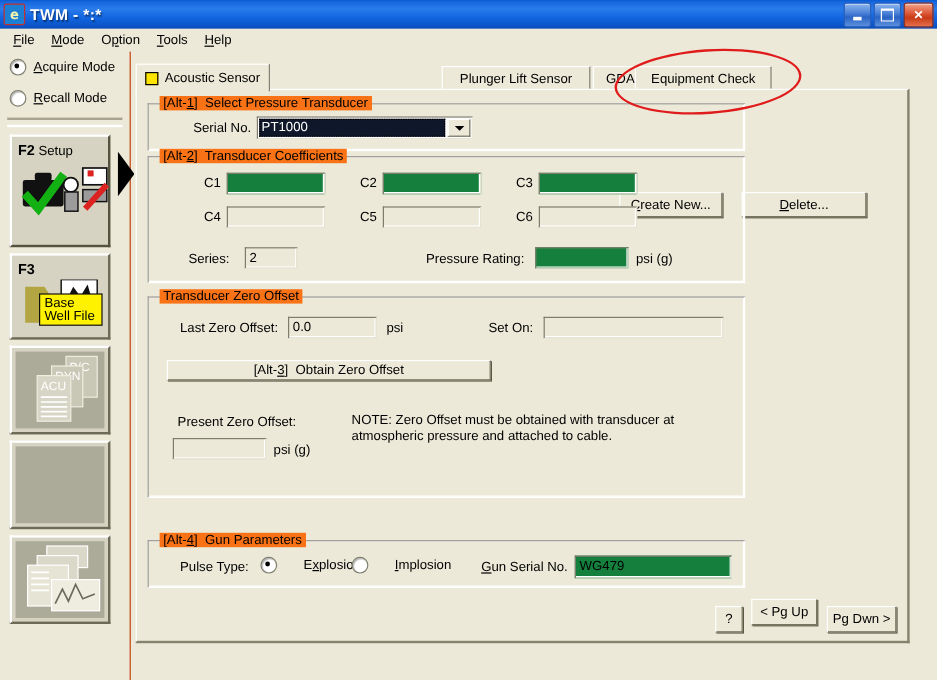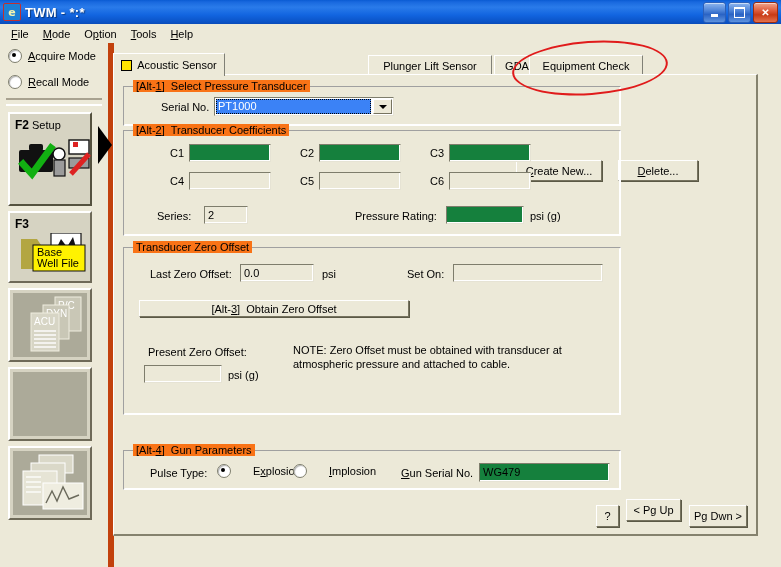--- a/index.html
+++ b/index.html
@@ -51,21 +51,21 @@
     background:#ECE9D8;display:flex;align-items:center;padding-left:4px;
   }
   .menu-item{
     padding:2px 7px;font-size:11px;color:#000;
   }
   .menu-item u{text-decoration:underline;}
 
   
   .sidebar{
     position:absolute;left:0;top:43px;width:108px;height:524px;
-    background:#ECE9D8;border-right:6px solid #c2410c;
+    background:#ECE9D8;border-right:1px solid #c2410c;
   }
   .mode-row{display:flex;align-items:center;padding:4px 0 0 8px;height:18px;}
   .radio{
     width:12px;height:12px;border-radius:50%;
     background:#fff;
     border:1px solid #7F7F6E;
     box-shadow:inset 1px 1px 1px rgba(0,0,0,.30);
     margin-right:6px;flex:none;position:relative;
   }
   .radio.checked::after{
@@ -159,21 +159,21 @@
   }
   .tfield.disabled{background:#ECE9D8;color:#000;}
 
   .combo{
     position:absolute;box-sizing:border-box;background:#FFFFFF;
     border:1px solid #7E7D6C;
     border-right-color:#E6E3D4;border-bottom-color:#E6E3D4;
     display:flex;align-items:stretch;
   }
   .combo .val{
-    flex:1;background:#3b82f6;color:#FFFFFF;font-size:11px;
+    flex:1;background:#0f172a;color:#FFFFFF;font-size:11px;
     margin:1px;padding:0 2px;line-height:15px;
     outline:1px dotted #000;outline-offset:-1px;
     overflow:hidden;white-space:nowrap;
   }
   .combo .arrowbtn{
     width:17px;margin:1px;background:#ECE9D8;
     border-top:1px solid #FFFFFF;border-left:1px solid #FFFFFF;
     border-right:1px solid #76735F;border-bottom:1px solid #76735F;
     display:flex;align-items:center;justify-content:center;
   }
@@ -348,21 +348,21 @@
       <div class="combo" style="left:90px;top:10px;width:180px;height:19px;">
         <div class="val">PT1000</div>
         <div class="arrowbtn">
             <div class="tri-down"></div>
           </div>
       </div>
     </div>
     <div class="btn" style="left:402px;top:85px;width:86px;height:21px;">
         <span><u>C</u>reate New...</span>
       </div>
-    <div class="btn" style="left:504px;top:85px;width:80px;height:21px;">
+    <div class="btn" style="left:504px;top:85px;width:104px;height:21px;">
         <span><u>D</u>elete...</span>
       </div>
 
     <div class="group" style="left:9px;top:55px;width:498px;height:106px;">
       <div class="group-label">[Alt-<u>2</u>]&nbsp; Transducer Coefficients</div>
 
       <div class="lbl" style="left:46px;top:16px;">C1</div>
       <div class="tfield" style="left:65px;top:13px;width:82px;height:18px;"></div>
       <div class="lbl" style="left:176px;top:16px;">C2</div>
       <div class="tfield" style="left:195px;top:13px;width:82px;height:18px;"></div>

